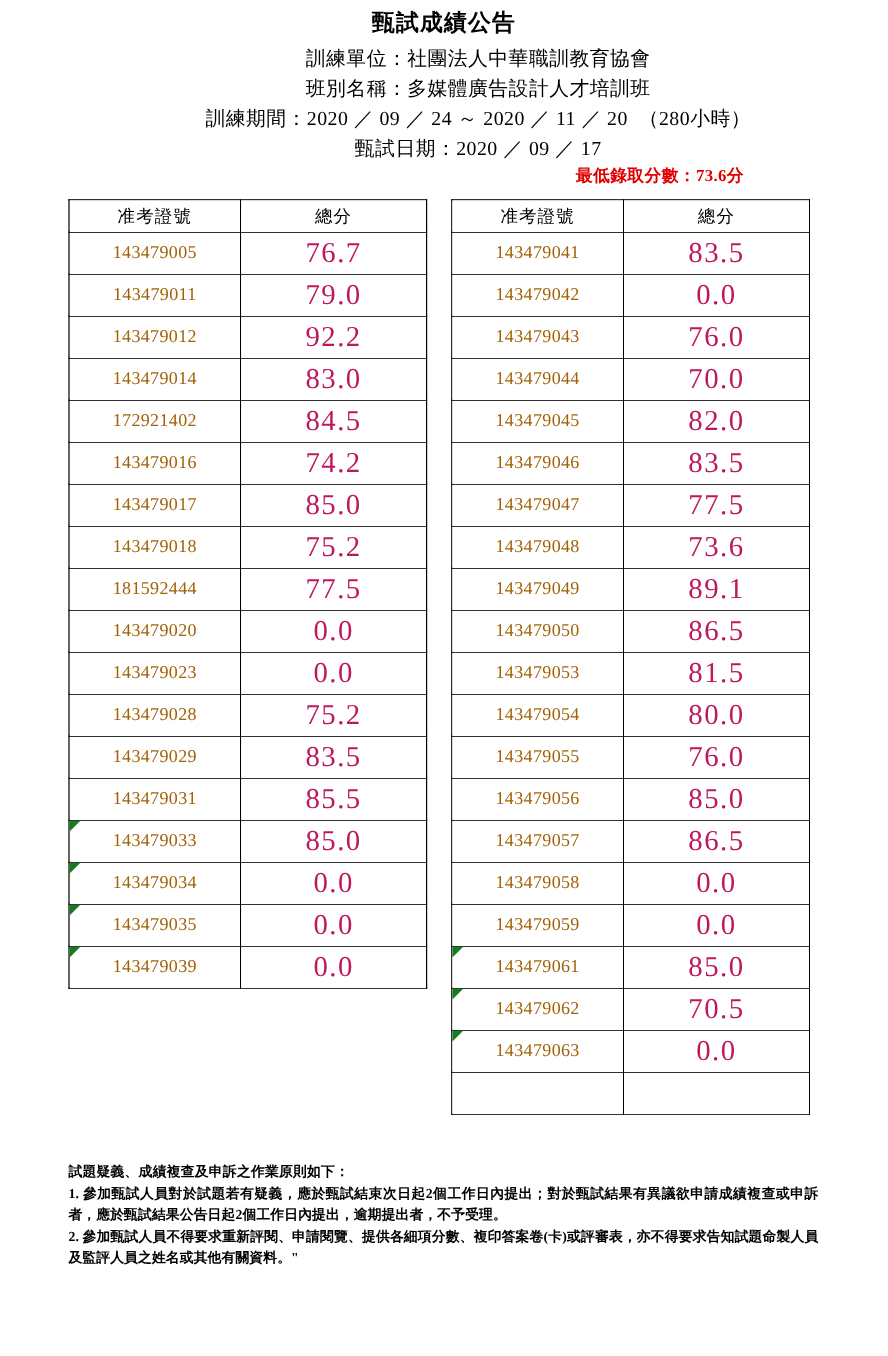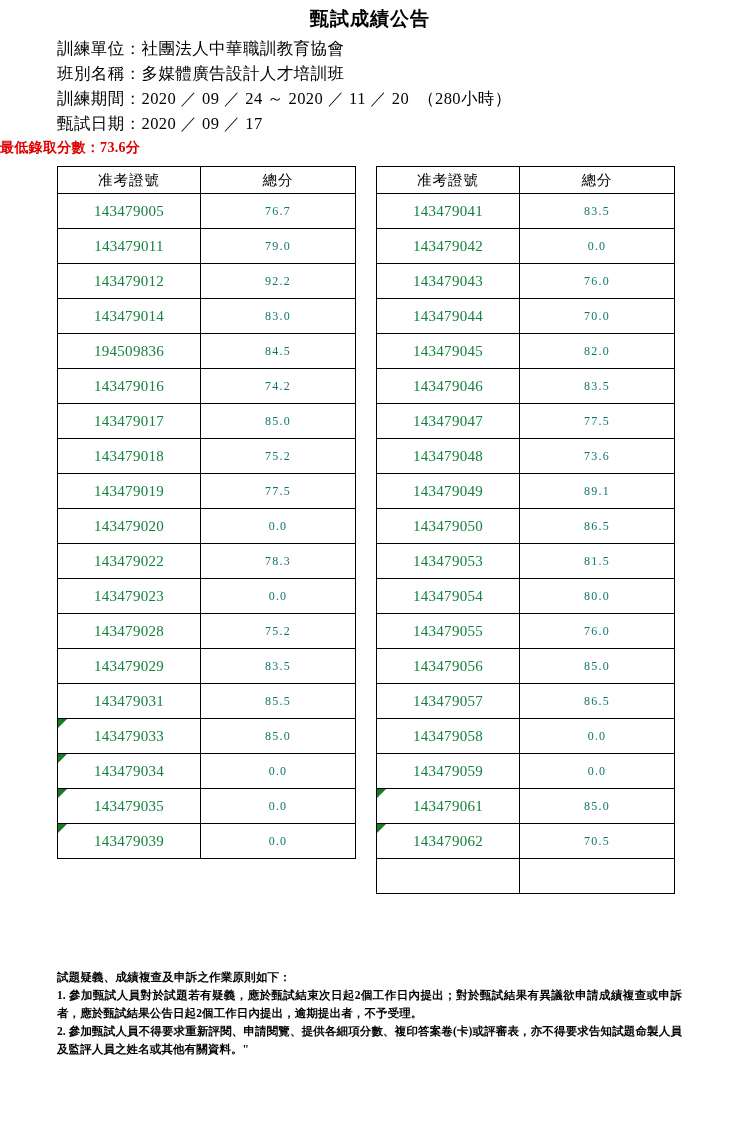--- a/index.html
+++ b/index.html
@@ -30,24 +30,25 @@
   }
   .meta-block {
     padding-left: 57px;
     margin-top: 4px;
   }
   .meta-line {
     font-size: 16.5px;
     line-height: 25px;
     white-space: pre;
     letter-spacing: 0.4px;
+    text-align: center;
   }
   .cutoff-wrap {
-    text-align: left;
-    padding-right: 92px;
+    text-align: right;
+    padding-right: 120px;
     margin-top: 2px;
     margin-bottom: 2px;
     height: 20px;
   }
   .cutoff-text {
     color: #e00000;
     font-size: 14px;
     font-weight: bold;
     letter-spacing: 0.3px;
   }
@@ -83,26 +84,26 @@
     font-weight: normal;
     letter-spacing: 1px;
     padding: 0;
   }
   .score-table td {
     height: 34px;
     padding: 0;
   }
   td.cell-id {
     font-size: 15px;
-    color: #15803d;
+    color: #a16207;
     letter-spacing: 0.3px;
   }
   td.cell-score {
-    font-size: 12px;
-    color: #0f766e;
+    font-size: 24px;
+    color: #be185d;
     letter-spacing: 1.2px;
   }
   td.cell-empty { height: 34px; }
   .err-flag {
     position: absolute;
     top: 0;
     left: 0;
     width: 0;
     height: 0;
     border-top: 9px solid #1a7a22;
@@ -171,46 +172,42 @@
           </tr>
           <tr>
             <td class="cell-id">143479012</td>
             <td class="cell-score">92.2</td>
           </tr>
           <tr>
             <td class="cell-id">143479014</td>
             <td class="cell-score">83.0</td>
           </tr>
           <tr>
-            <td class="cell-id">194509836</td>
+            <td class="cell-id">172921402</td>
             <td class="cell-score">84.5</td>
           </tr>
           <tr>
             <td class="cell-id">143479016</td>
             <td class="cell-score">74.2</td>
           </tr>
           <tr>
             <td class="cell-id">143479017</td>
             <td class="cell-score">85.0</td>
           </tr>
           <tr>
             <td class="cell-id">143479018</td>
             <td class="cell-score">75.2</td>
           </tr>
           <tr>
-            <td class="cell-id">143479019</td>
+            <td class="cell-id">181592444</td>
             <td class="cell-score">77.5</td>
           </tr>
           <tr>
             <td class="cell-id">143479020</td>
             <td class="cell-score">0.0</td>
-          </tr>
-          <tr>
-            <td class="cell-id">143479022</td>
-            <td class="cell-score">78.3</td>
           </tr>
           <tr>
             <td class="cell-id">143479023</td>
             <td class="cell-score">0.0</td>
           </tr>
           <tr>
             <td class="cell-id">143479028</td>
             <td class="cell-score">75.2</td>
           </tr>
           <tr>
@@ -324,20 +321,24 @@
           </tr>
           <tr>
             <td class="cell-id">143479061<span class="err-flag"></span></td>
             <td class="cell-score">85.0</td>
           </tr>
           <tr>
             <td class="cell-id">143479062<span class="err-flag"></span></td>
             <td class="cell-score">70.5</td>
           </tr>
           <tr>
+            <td class="cell-id">143479063<span class="err-flag"></span></td>
+            <td class="cell-score">0.0</td>
+          </tr>
+          <tr>
             <td class="cell-id cell-empty"></td>
             <td class="cell-score cell-empty"></td>
           </tr>
         </tbody>
     </table>
   </div>
 
   <div class="notes">
     <div class="notes-head">試題疑義、成績複查及申訴之作業原則如下：</div>
     <div class="note-item">1.  參加甄試人員對於試題若有疑義，應於甄試結束次日起2個工作日內提出；對於甄試結果有異議欲申請成績複查或申訴者，應於甄試結果公告日起2個工作日內提出，逾期提出者，不予受理。</div>

